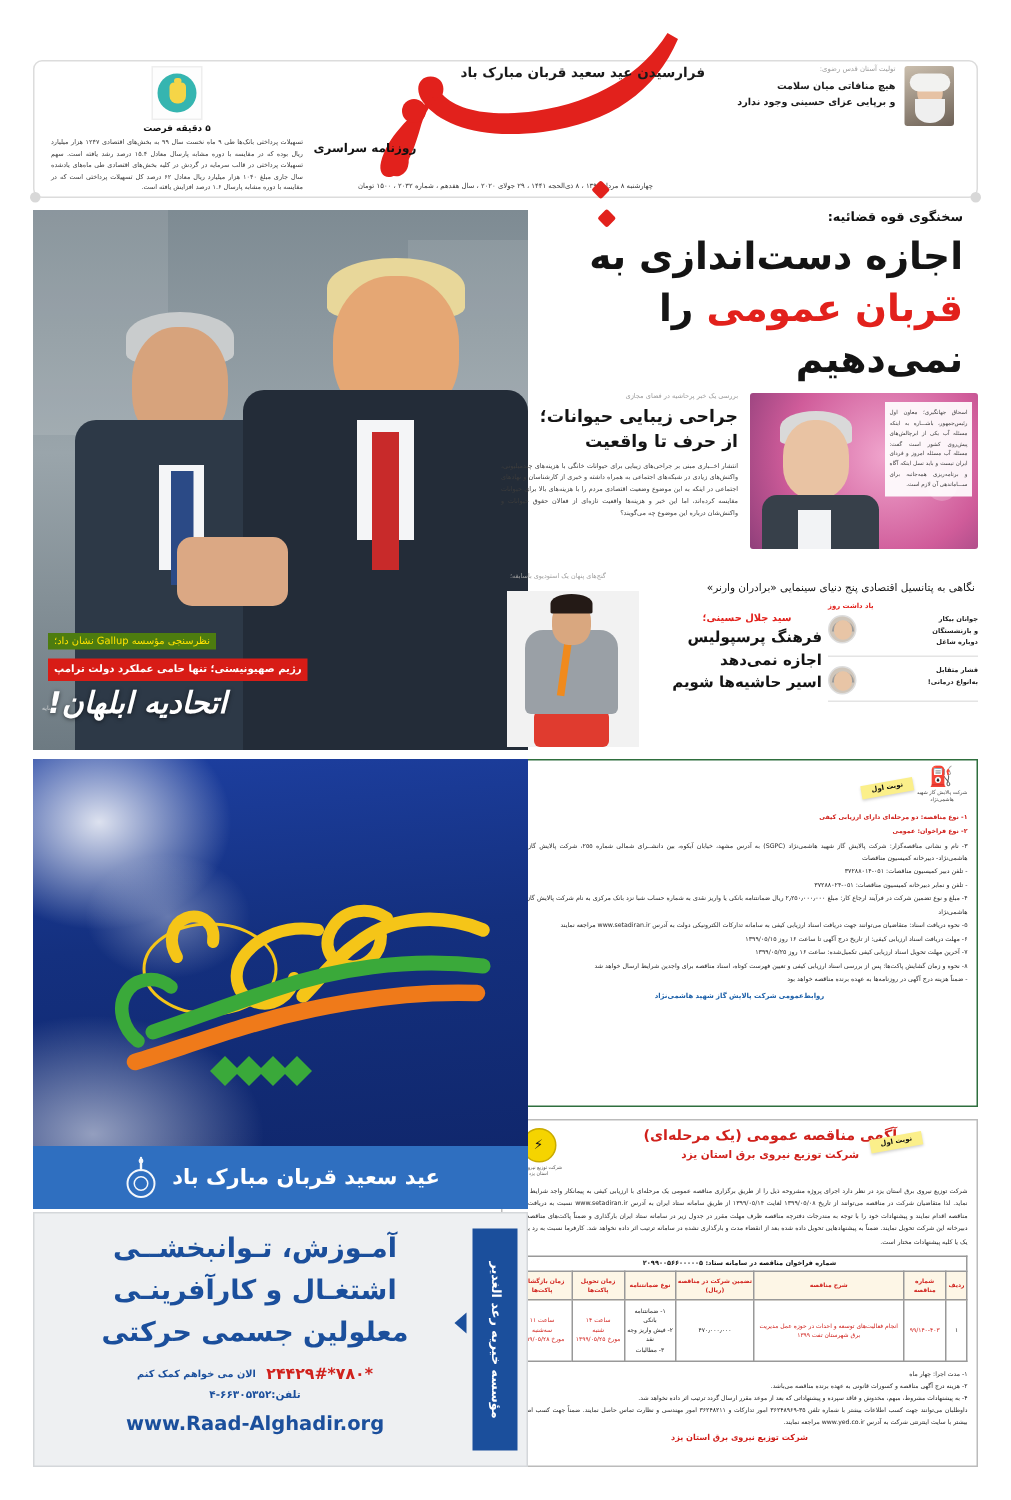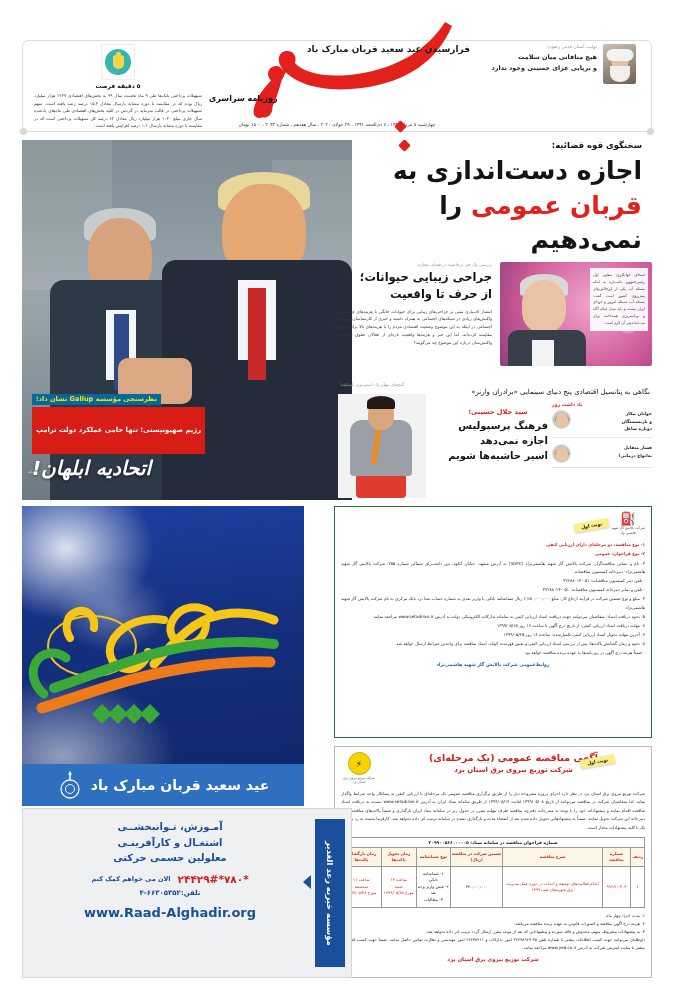--- a/index.html
+++ b/index.html
@@ -82,24 +82,24 @@
   .fig { position:absolute; bottom:0; }
   .fig .head { position:absolute; border-radius:46% 46% 42% 42%; }
   .fig .hair { position:absolute; border-radius:50% 50% 18% 18%; }
   .fig .suit { position:absolute; bottom:0; border-radius:14px 14px 0 0; }
   .fig .shirt { position:absolute; background:#f4f5f7; }
   .fig .tie { position:absolute; }
   .hands { position:absolute; background:#dba884; border-radius:10px; }
   .photo-credit { position:absolute; left:6px; bottom:26px; font-size:4px; color:#e9e9e9; opacity:.8; }
 
   .gallup { position:absolute; left:0; right:0; bottom:14px; padding:4px 10px 6px; text-align:left; }
-  .gallup-k1 { font-size:6.6px; font-weight:bold; color:#ffe200; background:#0369a1;
+  .gallup-k1 { font-size:6.6px; font-weight:normal; color:#ffe200; background:#4d7c0f;
                display:inline-block; padding:1.5px 4px; line-height:1.3; }
   .gallup-k2 { font-size:6.8px; font-weight:bold; color:#fff; background:#d81c16;
-               display:inline-block; padding:19px 4px; line-height:1.3; margin-top:2px; }
+               display:inline-block; padding:3px 4px; line-height:1.3; margin-top:2px; }
   .gallup-h { font-size:20px; font-weight:bold; color:#fff; line-height:1.2; margin-top:2px;
               text-shadow:0 1px 3px rgba(0,0,0,.55);font-style:italic; }
 
   
   .row2 { position:absolute; right:22px; top:262px; width:318px; }
   .row2-inner { display:flex; gap:8px; }
   .r2-photo { width:152px; height:104px; flex:none; position:relative; overflow:hidden; border-radius:2px;
               background:radial-gradient(circle at 60% 40%,#f0a5cd,#d05c9a 60%,#8f3f7a); }
   .r2-photo .bokeh { position:absolute; border-radius:50%; background:rgba(255,255,255,.22); }
   .r2-photo .man-head { position:absolute; left:22px; top:18px; width:44px; height:52px;
@@ -187,21 +187,21 @@
   table.tender-tbl { width:100%; border-collapse:collapse; font-size:4px; }
   table.tender-tbl th { border:1px solid #999; background:#fdf6e6; color:#d0211c;
                         font-weight:bold; padding:3px 1px; line-height:1.5; }
   table.tender-tbl td { border:1px solid #999; padding:4px 1px; text-align:center;
                         color:#d0211c; line-height:1.6; vertical-align:middle; }
   table.tender-tbl td.dark { color:#222; }
   .t2-notes { margin-top:4px; font-size:4.1px; color:#222; line-height:1.95; text-align:justify; }
   .t2-foot { margin-top:4px; text-align:center; font-size:5.4px; font-weight:bold; color:#d0211c; }
 
   
-  .eid { position:absolute; left:22px; top:506px; width:282px; height:300px; overflow:hidden;
+  .eid { position:absolute; left:22px; top:506px; width:330px; height:300px; overflow:hidden;
          background:linear-gradient(175deg,#1d3fa0 0%,#14307f 40%,#0f2568 100%); }
   .eid .cloudA { position:absolute; left:-20px; top:-10px; width:160px; height:130px;
          background:radial-gradient(ellipse at 40% 40%,rgba(255,255,255,.85),rgba(255,255,255,0) 65%); }
   .eid .cloudB { position:absolute; left:-30px; bottom:-10px; width:200px; height:150px;
          background:radial-gradient(ellipse at 35% 60%,rgba(255,255,255,.55),rgba(255,255,255,0) 62%); }
   .eid .cloudC { position:absolute; left:30px; top:60px; width:120px; height:90px;
          background:radial-gradient(ellipse at 50% 50%,rgba(255,255,255,.35),rgba(255,255,255,0) 65%); }
   .eid-callig { position:absolute; left:0; right:0; top:62px; height:160px; }
   .eid-strip { position:absolute; left:0; right:0; bottom:0; height:42px; background:#2f6fc0;
                display:flex; align-items:center; justify-content:center; gap:8px; }
@@ -209,21 +209,21 @@
   .eid-seal { width:26px; height:30px; opacity:.95; }
 
   
   .raad { position:absolute; left:22px; top:808px; width:330px; height:170px;
           background:#eef0f2; border:1px solid #d4d7da; }
   .raad-side { position:absolute; right:6px; top:10px; width:30px; height:148px;
                background:#1b4f9c; display:flex; align-items:center; justify-content:center; }
   .raad-side span { writing-mode:vertical-rl; font-size:8.5px; color:#fff; font-weight:bold;
                letter-spacing:1px; }
   .raad-main { position:absolute; right:44px; left:10px; top:10px; text-align:center; }
-  .raad-l1 { font-size:10px; font-weight:bold; color:#1b4f9c; line-height:1.55; letter-spacing:.5px;}
+  .raad-l1 { font-size:18px; font-weight:bold; color:#1b4f9c; line-height:1.55; letter-spacing:.5px;}
   .raad-row { margin-top:7px; display:flex; align-items:center; justify-content:center; gap:7px; }
   .raad-code { font-size:10.5px; font-weight:bold; color:#d0211c; letter-spacing:.5px; }
   .raad-cta { font-size:6.5px; color:#1b4f9c; font-weight:bold; }
   .raad-tel { margin-top:4px; font-size:7px; color:#1b4f9c; font-weight:bold; }
   .raad-url { margin-top:8px; font-size:13px; font-weight:bold; color:#1b4f9c; direction:ltr; }
 
   .arrow-mark { position:absolute; right:40px; top:66px; width:0; height:0;
       border-top:7px solid transparent; border-bottom:7px solid transparent;
       border-right:8px solid #1b4f9c; }
 </style>

